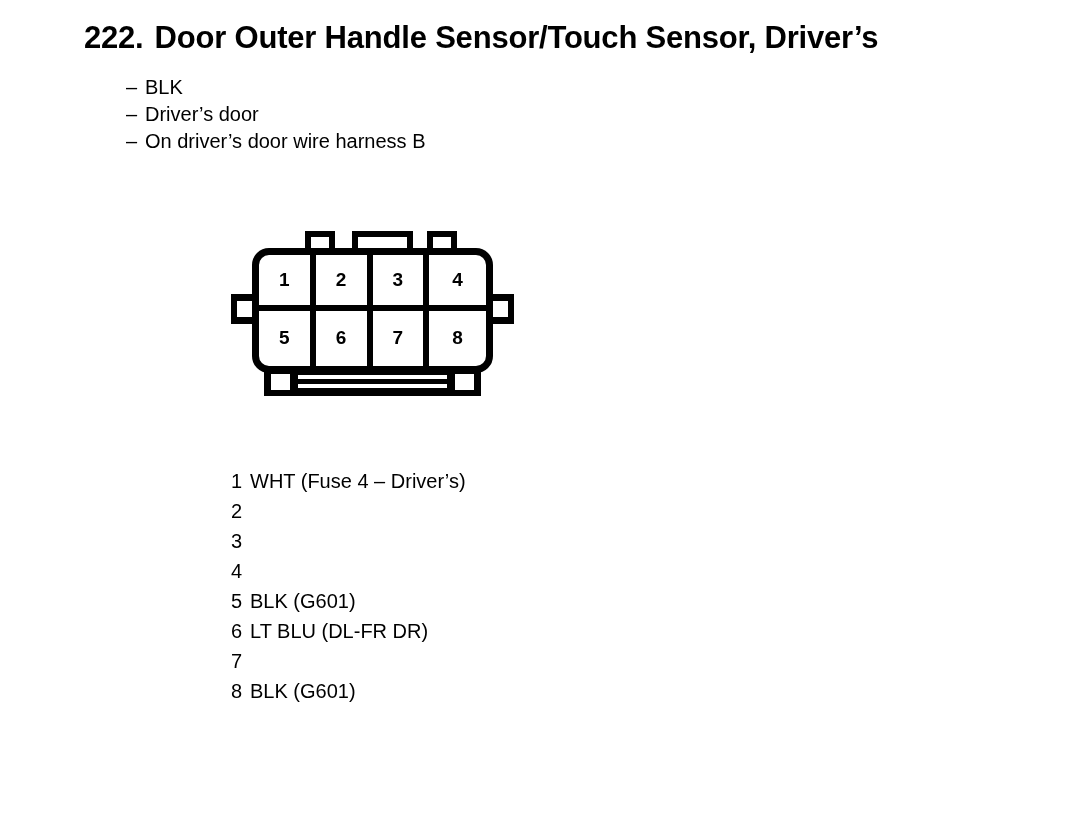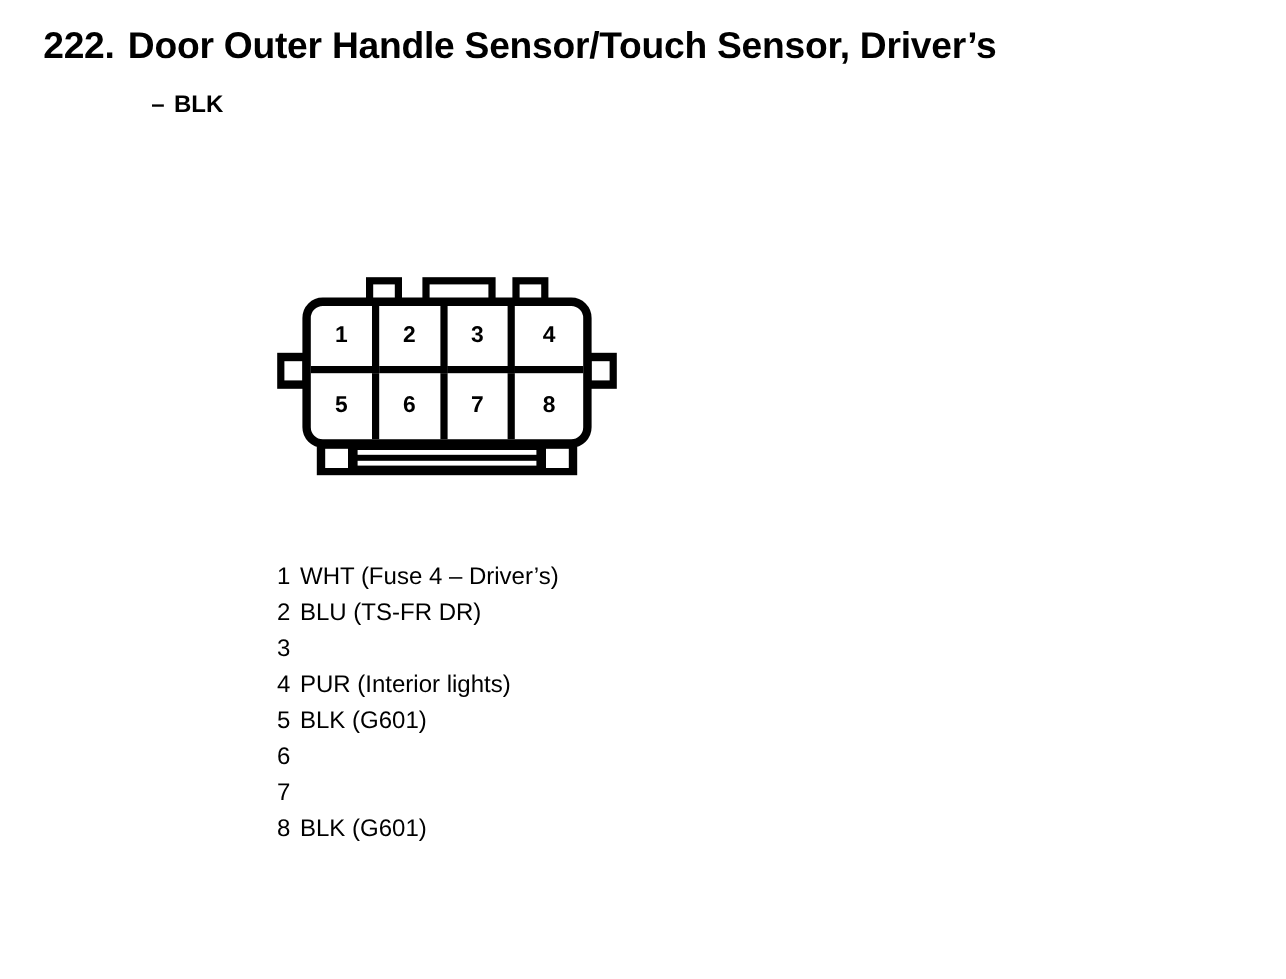--- a/index.html
+++ b/index.html
@@ -23,33 +23,33 @@
     top: 22px;
     font-size: 31px;
     font-weight: bold;
     letter-spacing: -0.2px;
     white-space: nowrap;
     line-height: 1.0;
   }
   .title .num {
     display: inline-block;
     margin-right: 11px;
+    margin-left: 48px;
   }
 
   
   .notes {
     position: absolute;
     left: 126px;
     top: 74px;
     font-size: 20px;
     line-height: 27px;
   }
   .note-row {
     white-space: nowrap;
-    font-weight: bold;
   }
   .note-dash {
     display: inline-block;
     width: 19px;
   }
 
   
   .connector {
     position: absolute;
     left: 231px;
@@ -182,20 +182,26 @@
 </head>
 <body>
 
 <div class="title">
   <span class="num">222.</span><span>Door Outer Handle Sensor/Touch Sensor, Driver’s</span>
 </div>
 
 <div class="notes">
   <div class="note-row">
     <span class="note-dash">–</span><span>BLK</span>
+  </div>
+  <div class="note-row">
+    <span class="note-dash">–</span><span>Driver’s door</span>
+  </div>
+  <div class="note-row">
+    <span class="note-dash">–</span><span>On driver’s door wire harness B</span>
   </div>
 </div>
 
 <div class="connector">
 
   <div class="tab-top tab-small-l">
     <span class="hole"></span>
   </div>
   <div class="tab-top tab-center">
     <span class="hole"></span>
@@ -233,35 +239,34 @@
 
 </div>
 
 <div class="legend">
   <div class="legend-row">
     <span class="legend-num">1</span>
     <span>WHT (Fuse 4 – Driver’s)</span>
   </div>
   <div class="legend-row">
     <span class="legend-num">2</span>
-    <span>BLU (TS-FR DR)</span>
   </div>
   <div class="legend-row">
     <span class="legend-num">3</span>
   </div>
   <div class="legend-row">
     <span class="legend-num">4</span>
-    <span>PUR (Interior lights)</span>
   </div>
   <div class="legend-row">
     <span class="legend-num">5</span>
     <span>BLK (G601)</span>
   </div>
   <div class="legend-row">
     <span class="legend-num">6</span>
+    <span>LT BLU (DL-FR DR)</span>
   </div>
   <div class="legend-row">
     <span class="legend-num">7</span>
   </div>
   <div class="legend-row">
     <span class="legend-num">8</span>
     <span>BLK (G601)</span>
   </div>
 </div>
 

